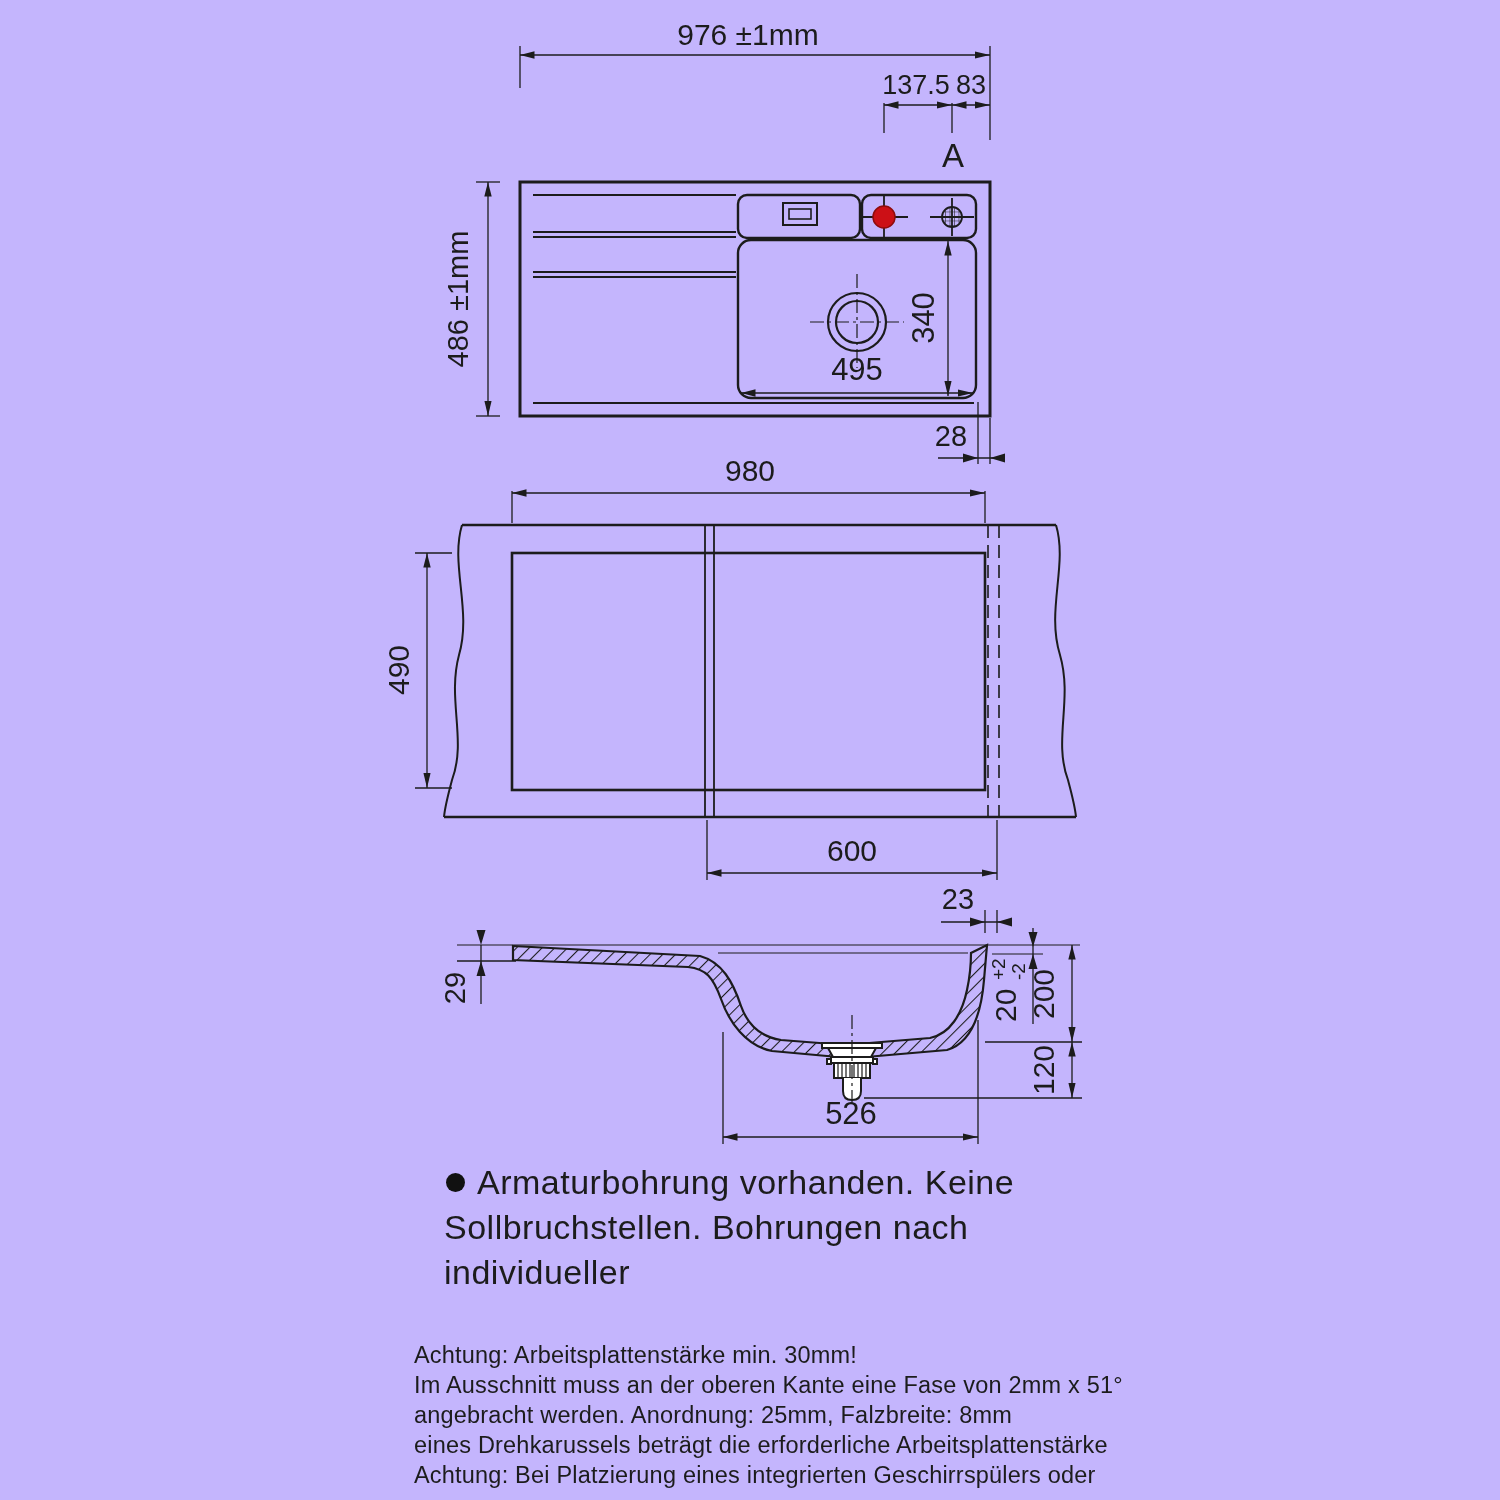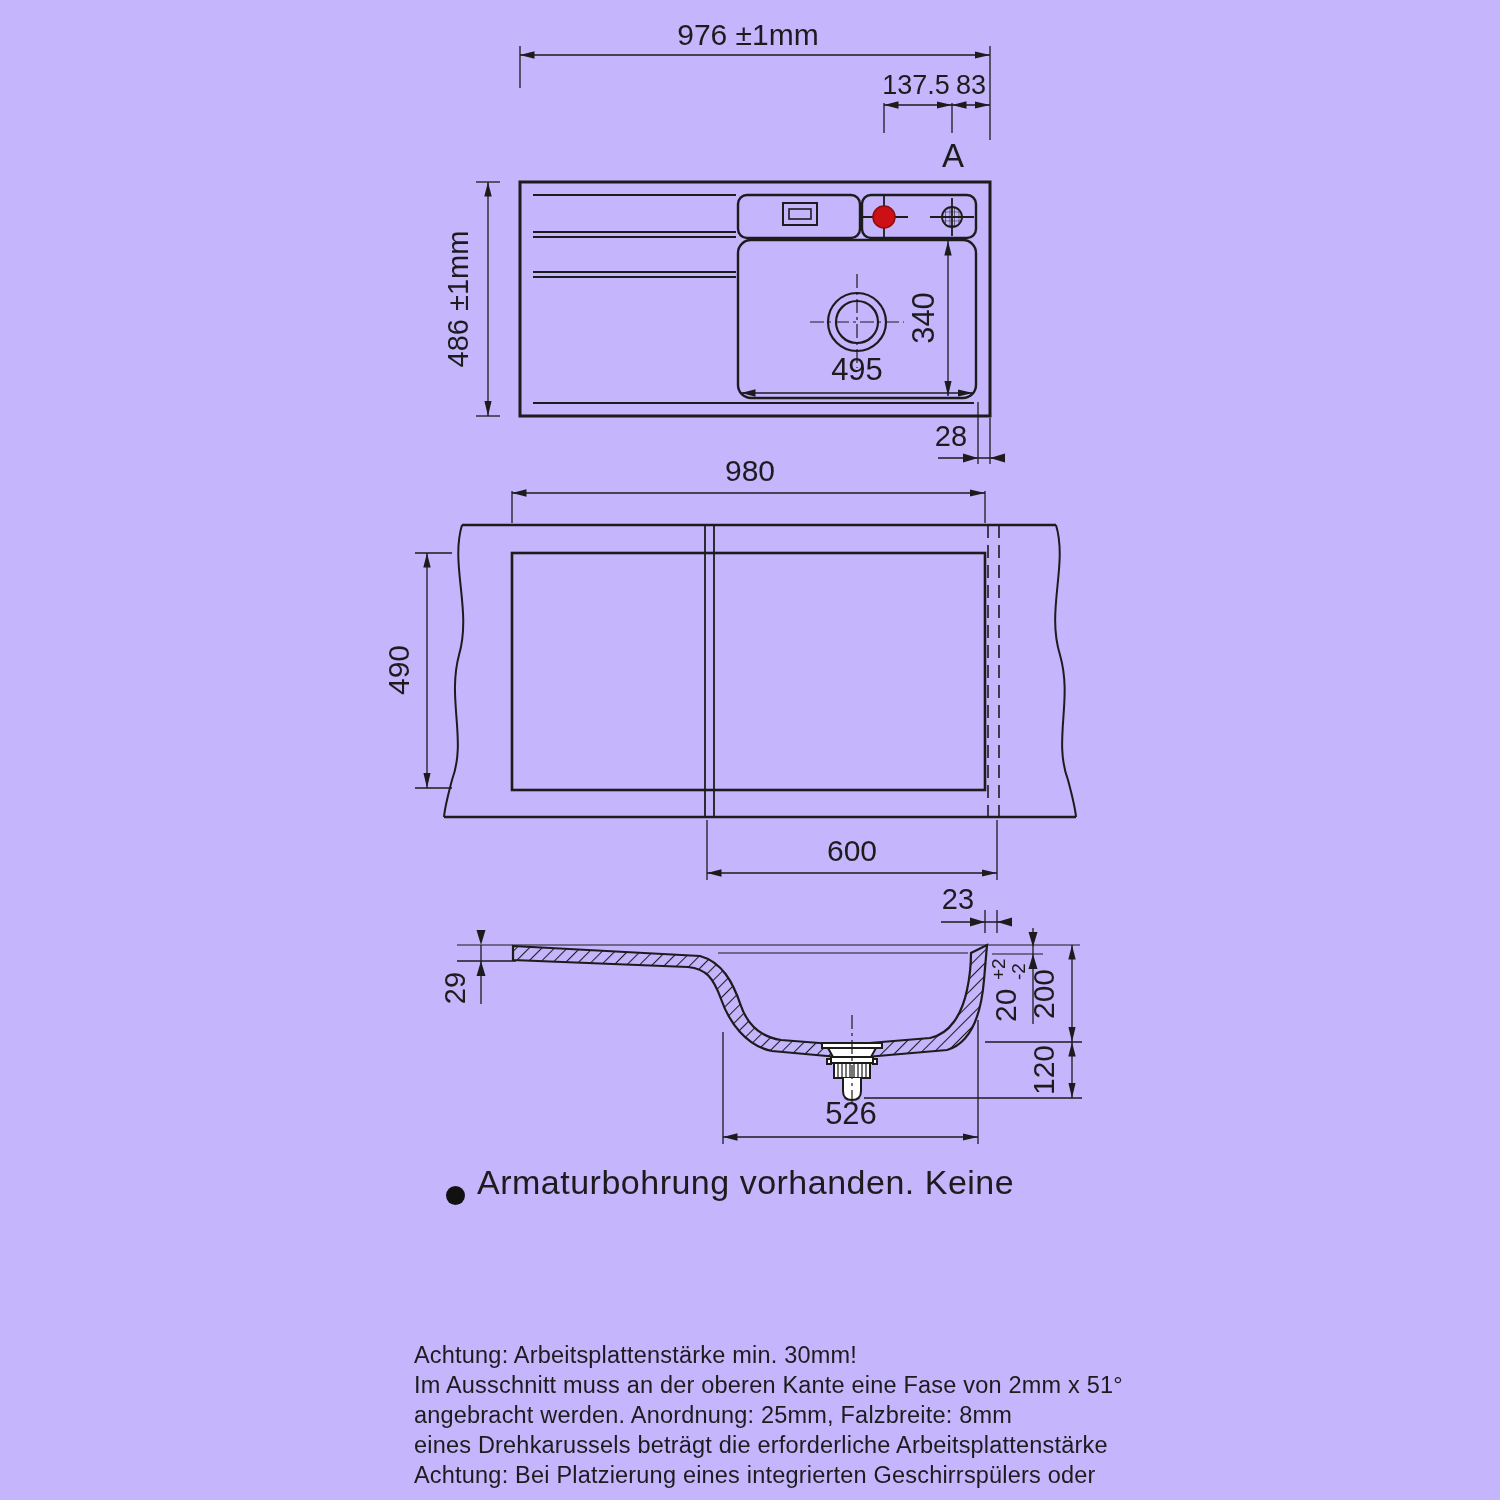--- a/index.html
+++ b/index.html
@@ -2,21 +2,21 @@
 <html><head>
 <meta charset="utf-8">
 <style>
   html,body{margin:0;padding:0;background:#fff;}
   #stage{position:relative;width:1500px;height:1500px;background:#c4b5fd;overflow:hidden;
          font-family:"Liberation Sans",sans-serif;color:#1c1c1c;padding-left:16px;}
   svg{position:absolute;left:0;top:0;}
   svg text{font-family:"Liberation Sans",sans-serif;fill:#1c1c1c;}
   .note-main{position:absolute;left:444px;top:1160px;width:720px;
              font-size:34px;line-height:45px;letter-spacing:0.5px;}
-  .note-row{display:flex;align-items:flex-end;}
+  .note-row{display:flex;align-items:flex-start;}
   .bullet{width:19px;height:19px;border-radius:50%;background:#111;flex:0 0 auto;
           margin:13px 12px 0 2px;}
   .inline-sym{display:inline-block;vertical-align:-3px;margin:0 2px;}
   .note-fine{position:absolute;left:414px;top:1340px;width:780px;
              font-size:23.5px;line-height:30px;letter-spacing:0.2px;}
 </style>
 </head>
 <body>
 
 <div id="stage">
@@ -196,20 +196,21 @@
         </g>
     <text x="851" y="1124" text-anchor="middle" font-size="31">526</text>
   </g>
 </svg>
 
 <div class="note-main">
   <div class="note-row">
     <span class="bullet"></span>
     <span>Armaturbohrung vorhanden. Keine</span>
   </div>
+  <div>Sollbruchstellen. Bohrungen nach individueller</div>
 </div>
 
 <div class="note-fine">
   <div>Achtung: Arbeitsplattenstärke min. 30mm!</div>
   <div>Im Ausschnitt muss an der oberen Kante eine Fase von 2mm x 51°</div>
   <div>angebracht werden. Anordnung: 25mm, Falzbreite: 8mm</div>
   <div>eines Drehkarussels beträgt die erforderliche Arbeitsplattenstärke</div>
   <div>Achtung: Bei Platzierung eines integrierten Geschirrspülers oder</div>
 </div>
 

